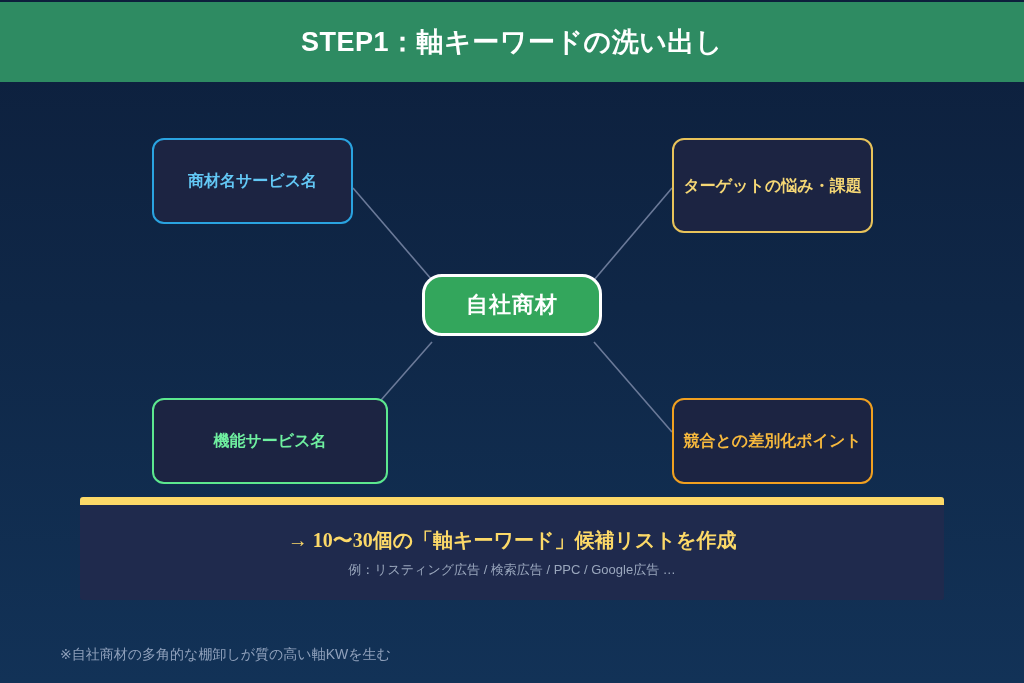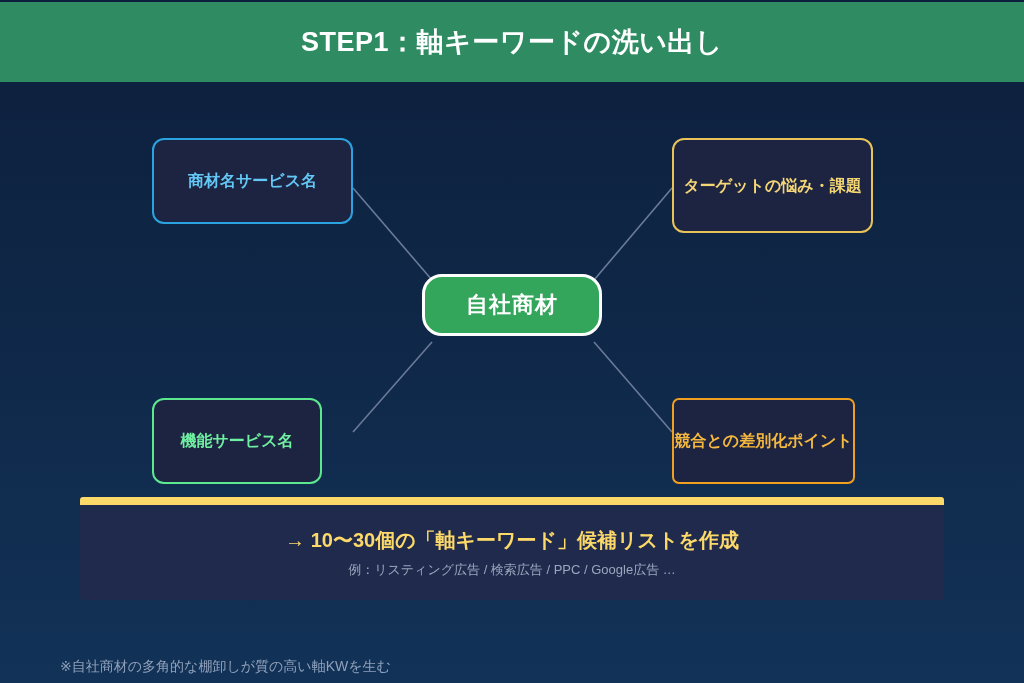--- a/index.html
+++ b/index.html
@@ -67,24 +67,24 @@
     line-height: 1.45;
     font-size: 16px;
     font-weight: bold;
   }
   .node .line1, .node .line2 { display: block; white-space: nowrap; }
 
   #node-product  { left: 152px; top: 58px;  width: 201px; height: 86px;
                    border-color: #2aa3e0; color: #63c8f5; }
   #node-target   { left: 672px; top: 58px;  width: 201px; height: 95px;
                    border-color: #e8c35a; color: #f5d775; text-align: right; }
-  #node-features { left: 152px; top: 318px; width: 170px; height: 86px;
+  #node-features { left: 152px; top: 318px; width: 236px; height: 86px;
                    border-color: #5ce88f; color: #6ff0a0; }
-  #node-compete  { left: 672px; top: 318px; width: 183px; height: 86px;
-                   border-color: #f0a020; color: #f7b93d; border-radius: 7px; }
+  #node-compete  { left: 672px; top: 318px; width: 201px; height: 86px;
+                   border-color: #f0a020; color: #f7b93d; }
 
   
   #node-center {
     position: absolute;
     box-sizing: border-box;
     left: 422px; top: 194px;
     width: 180px; height: 62px;
     background: #33a65c;
     border: 3px solid #ffffff;
     border-radius: 20px;
@@ -120,20 +120,21 @@
     flex-direction: column;
     align-items: center;
     justify-content: center;
   }
   #summary-main {
     color: #fcd968;
     font-size: 20px;
     font-weight: bold;
     white-space: nowrap;
     margin-bottom: 7px;
+    font-family: Liberation Serif, serif;
   }
   #summary-example {
     color: #9aa7bd;
     font-size: 13px;
     white-space: nowrap;
   }
 
   
   #footnote {
     position: absolute;
@@ -186,16 +187,16 @@
     </div>
 
     <div id="summary" style="background: rgb(31, 42, 77);">
       <div id="summary-accent" style="background: rgb(252, 217, 104);"></div>
       <div id="summary-body">
         <div id="summary-main" style="color: rgb(252, 217, 104);">→ 10〜30個の「軸キーワード」候補リストを作成</div>
         <div id="summary-example" style="color: rgb(154, 167, 189);">例：リスティング広告 / 検索広告 / PPC / Google広告 …</div>
       </div>
     </div>
 
-    <div id="footnote" style="color: rgb(143, 160, 187); margin-top: 12px;">※自社商材の多角的な棚卸しが質の高い軸KWを生む</div>
+    <div id="footnote" style="color: rgb(143, 160, 187);">※自社商材の多角的な棚卸しが質の高い軸KWを生む</div>
 
   </div>
 </div>
 
 </body></html>

